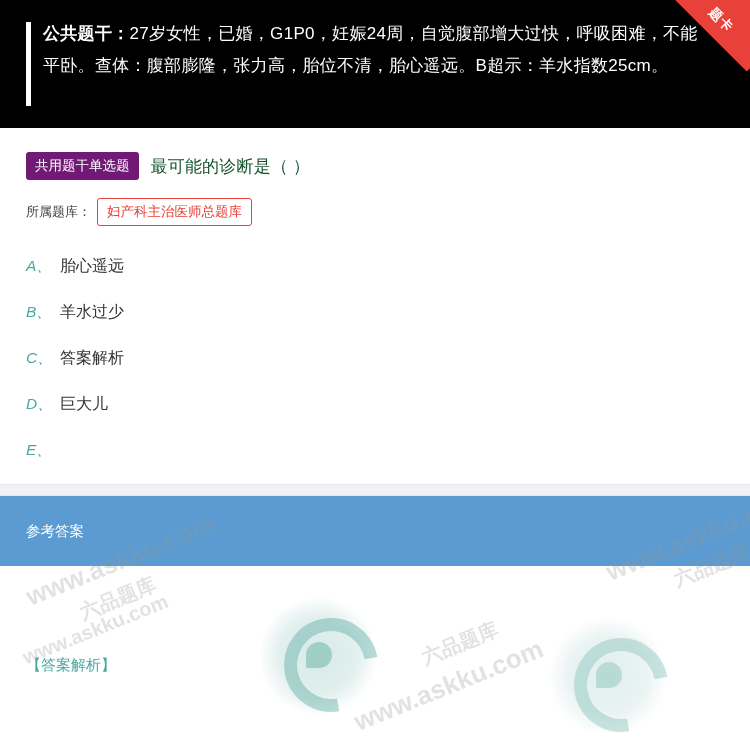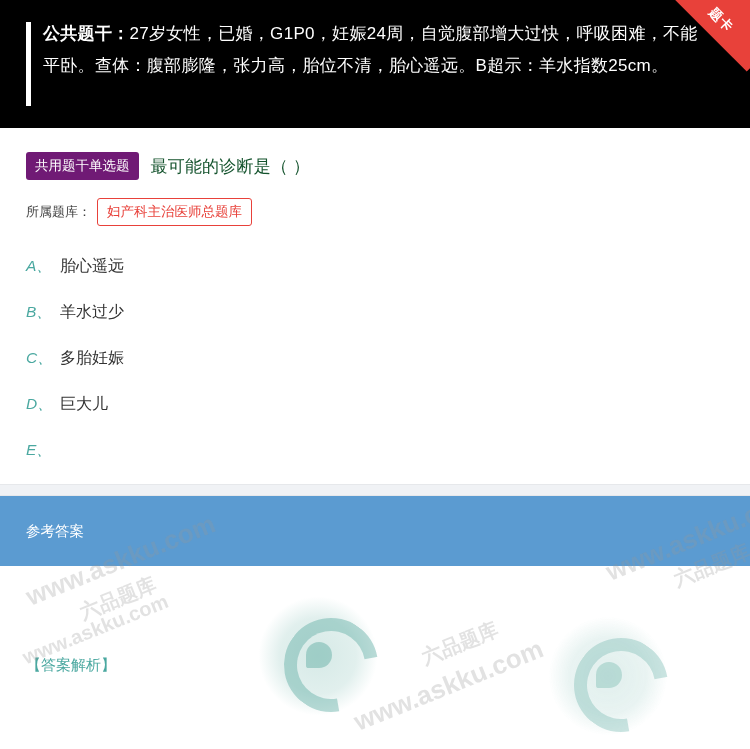--- a/index.html
+++ b/index.html
@@ -281,21 +281,21 @@
     <div class="option">
       <span class="opt-letter">A、</span>
       <span class="opt-text">胎心遥远</span>
     </div>
     <div class="option">
       <span class="opt-letter">B、</span>
       <span class="opt-text">羊水过少</span>
     </div>
     <div class="option">
       <span class="opt-letter">C、</span>
-      <span class="opt-text">多胎妊娠</span>
+      <span class="opt-text">答案解析</span>
     </div>
     <div class="option">
       <span class="opt-letter">D、</span>
       <span class="opt-text">巨大儿</span>
     </div>
     <div class="option">
       <span class="opt-letter">E、</span>
     </div>
   </div>
 

